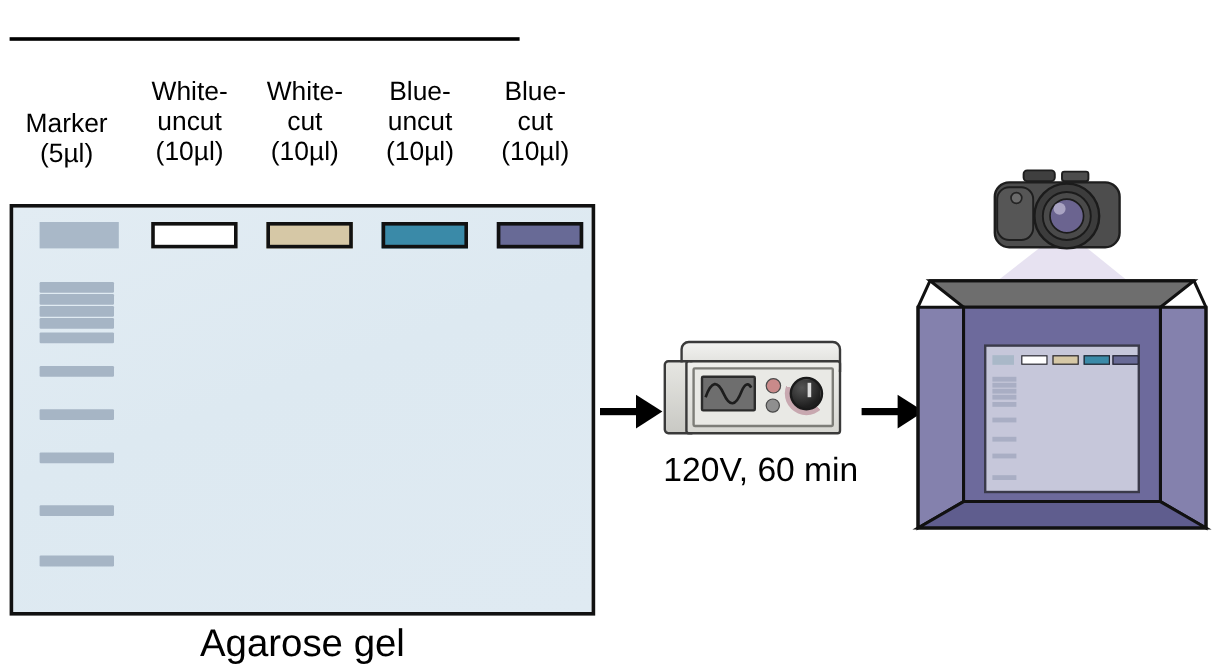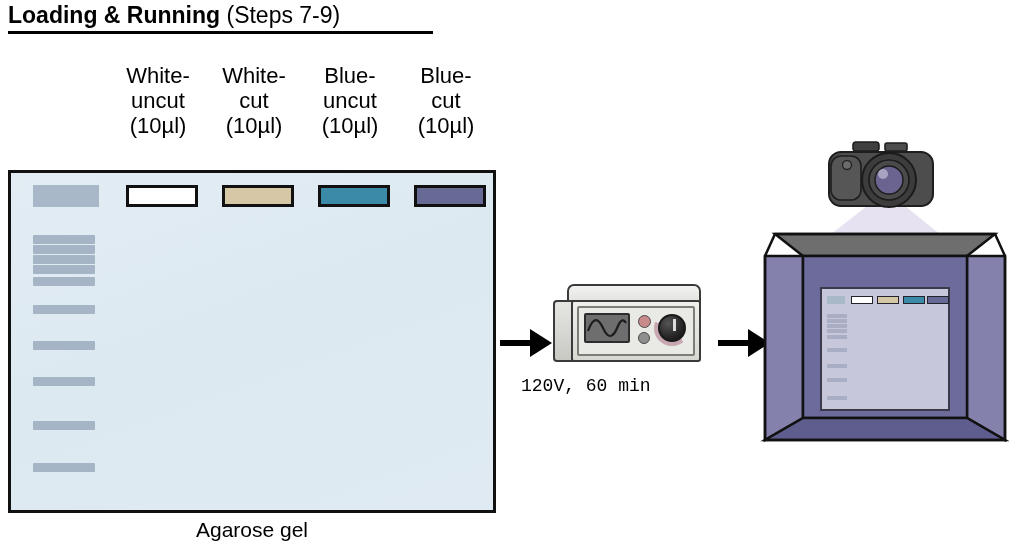--- a/index.html
+++ b/index.html
@@ -46,21 +46,21 @@
     position:absolute;border:3px solid #111;box-sizing:border-box;
   }
   .well.marker{
     border:none;background:#a9b8c8;
   }
   .band{
     position:absolute;background:#a6b5c5;border-radius:1px;
   }
   #gel-caption{
     position:absolute;left:8px;top:518px;width:488px;text-align:center;
-    font-size:21px;
+    font-size:32px;
   }
 
   
   .arrow{position:absolute;height:0;}
   .arrow .shaft{position:absolute;background:#000;height:6px;top:0;left:0;}
   .arrow .head{
     position:absolute;width:0;height:0;top:-11px;
     border-top:14px solid transparent;
     border-bottom:14px solid transparent;
     border-left:22px solid #000;
@@ -110,50 +110,48 @@
   #psu-knob{
     position:absolute;left:105px;top:30px;width:28px;height:28px;
     border-radius:50%;
     background:radial-gradient(circle at 35% 30%, #555, #1f1f1f 70%);
     border:2px solid #1a1a1a;box-sizing:border-box;
   }
   #psu-knob-mark{
     position:absolute;left:13px;top:3px;width:2.5px;height:12px;background:#ddd;
   }
   #psu-caption{
-    position:absolute;left:521px;top:376px;width:226px;
-    font-size:18px;
-    font-family:Liberation Mono, monospace;
+    position:absolute;left:521px;top:376px;width:226px;text-align:center;
+    font-size:28px;
   }
 
   
   #uvbox{position:absolute;left:755px;top:128px;width:262px;height:320px;}
   #light-cone{
     position:absolute;left:0;top:0;width:262px;height:190px;
   }
   #camera{position:absolute;left:68px;top:8px;width:118px;height:82px;}
   #uv-caption{
     position:absolute;left:755px;top:445px;width:262px;text-align:center;
     font-size:24px;
   }
   .minigel-band{position:absolute;background:#a9aec4;}
   .minigel-well{position:absolute;border:1.5px solid #23232e;box-sizing:border-box;}
 </style>
 </head>
 <body>
 
 <div class="stage">
 
-  <div id="title-block">
-    <div id="title-line">
-      <span id="title-main">Loading &amp; Running</span><span id="title-sub"> (Steps 7-9)</span>
-    </div>
-  </div>
   <div id="title-rule"></div>
 
+  <div class="lane-head" id="head-0" style="left:8px;top:90px;width:95px;">
+    <span class="l2">Marker</span>
+    <span class="l3">(5µl)</span>
+  </div>
   <div class="lane-head" id="head-1" style="left:110px;top:63px;width:96px;">
     <span class="l1">White-</span>
     <span class="l2">uncut</span>
     <span class="l3">(10µl)</span>
   </div>
   <div class="lane-head" id="head-2" style="left:206px;top:63px;width:96px;">
     <span class="l1">White-</span>
     <span class="l2">cut</span>
     <span class="l3">(10µl)</span>
   </div>

